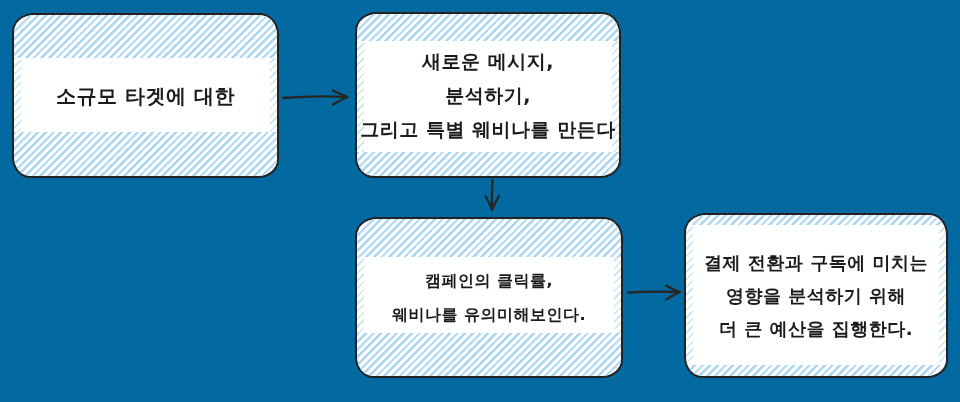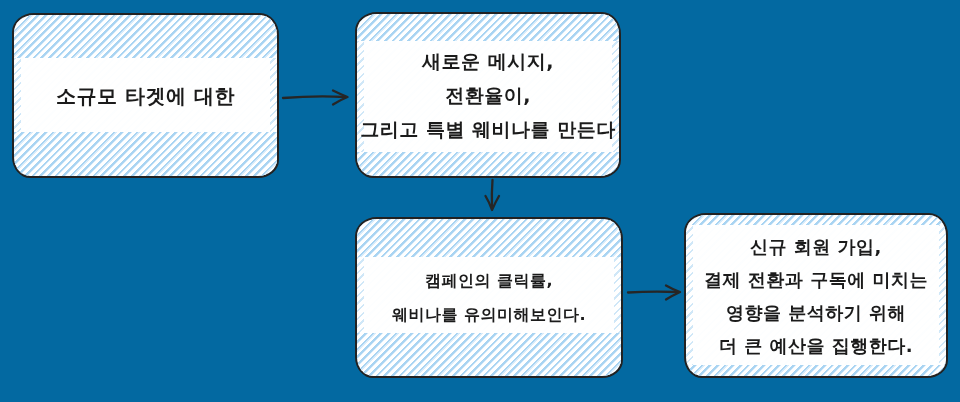--- a/index.html
+++ b/index.html
@@ -110,41 +110,40 @@
       <div class="line">소규모 타겟에 대한</div>
     </div>
   </div>
 
   <div id="box2" class="flow-box">
     <div class="hatch-dense hatch-top"></div>
     <div class="box-mid"></div>
     <div class="hatch-dense hatch-bottom"></div>
     <div class="box-text">
       <div class="line">새로운 메시지,</div>
-      <div class="line">전환율이,</div>
+      <div class="line">분석하기,</div>
       <div class="line">그리고 특별 웨비나를 만든다</div>
     </div>
   </div>
 
   <div id="box3" class="flow-box">
     <div class="hatch-dense hatch-top"></div>
     <div class="box-mid"></div>
     <div class="hatch-dense hatch-bottom"></div>
     <div class="box-text">
       <div class="line">캠페인의 클릭률,</div>
       <div class="line">웨비나를 유의미해보인다.</div>
     </div>
   </div>
 
   <div id="box4" class="flow-box">
     <div class="hatch-dense hatch-top"></div>
     <div class="box-mid"></div>
     <div class="hatch-dense hatch-bottom"></div>
     <div class="box-text">
-      <div class="line">신규 회원 가입,</div>
       <div class="line">결제 전환과 구독에 미치는</div>
       <div class="line">영향을 분석하기 위해</div>
       <div class="line">더 큰 예산을 집행한다.</div>
     </div>
   </div>
 
   <svg class="arrow-layer" viewBox="0 0 960 402" xmlns="http://www.w3.org/2000/svg">
     <g>
       <path d="M283 98 Q 315 95.5 345 97"></path>
       <path d="M333 90.5 Q 341 94.5 347.5 97 Q 340 100 333 104.5"></path>

